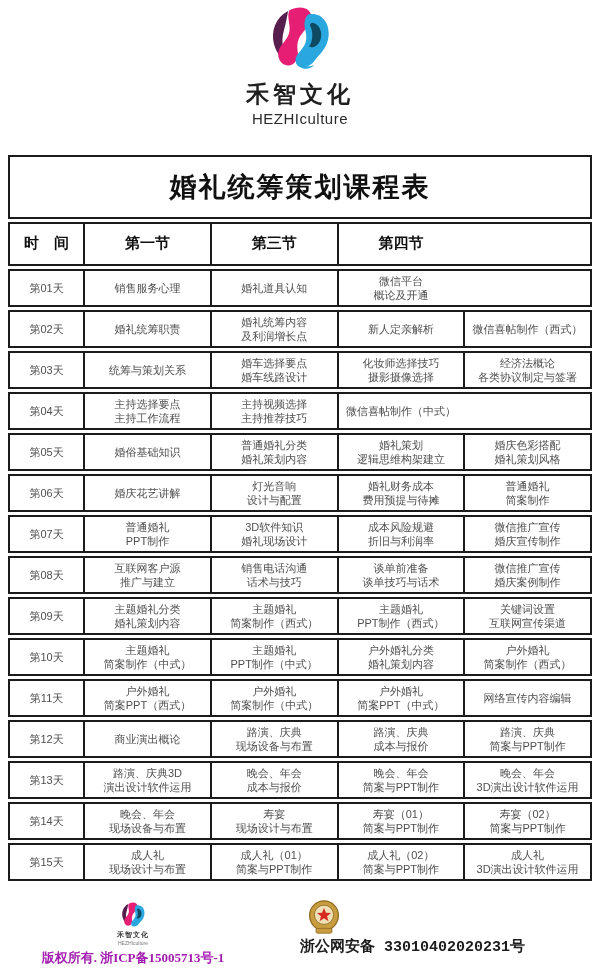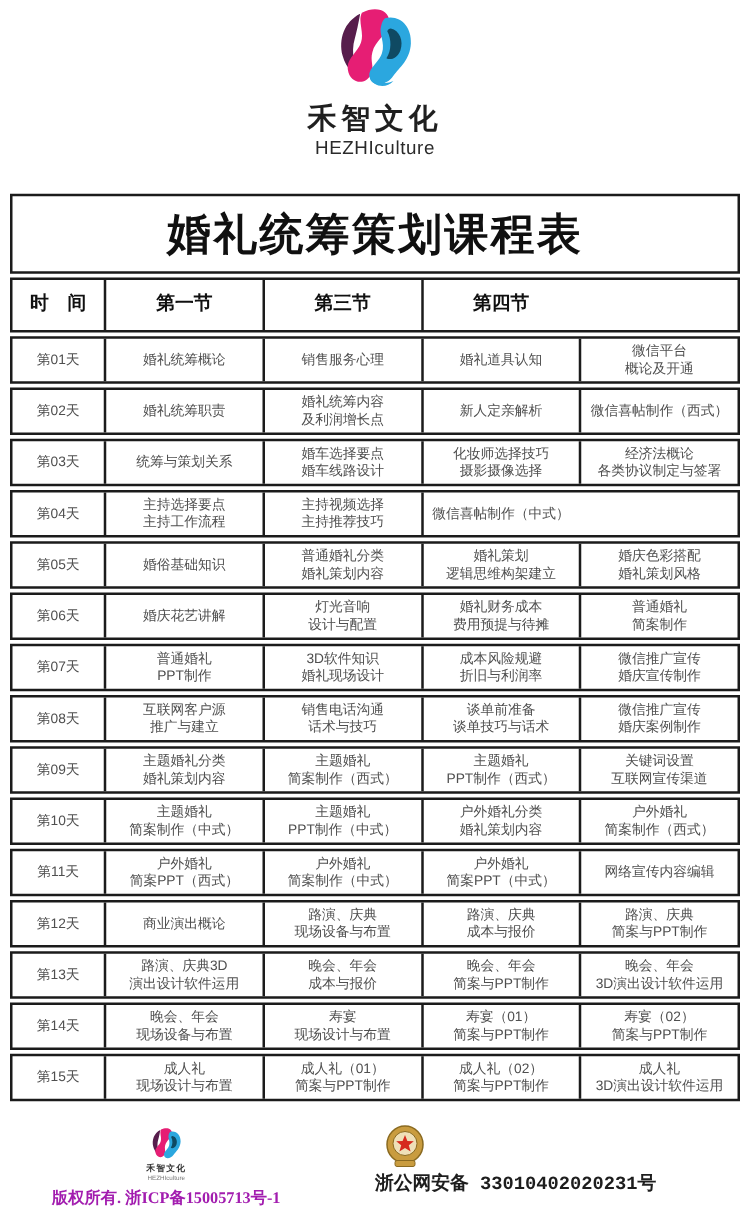--- a/index.html
+++ b/index.html
@@ -11,21 +11,21 @@
   
   .page-header { position: absolute; top: 6px; left: 0; width: 600px; text-align: center; }
   .logo-svg { width: 74px; height: 70px; display: block; margin: 0 auto; }
   .brand-zh { font-size: 23px; font-weight: 700; color: #1f1f1f; letter-spacing: 4px; margin-top: 3px; }
   .brand-en { font-size: 15px; color: #2a2a2a; letter-spacing: .5px; }
 
   
   .course-table { position: absolute; left: 8px; top: 155px; width: 584px; }
   .t-box { display: flex; border: 2px solid #1b1b1b; margin-bottom: 3px; background: #fff; }
   .title-box { height: 64px; align-items: center; justify-content: center; }
-  .table-title { font-family: "Liberation Serif", serif; font-weight: 700; font-size: 35px; color: #101010; letter-spacing: 2px; }
+  .table-title { font-family: "Liberation Serif", serif; font-weight: 700; font-size: 27px; color: #101010; letter-spacing: 2px; }
   .head-box { height: 44px; }
   .head-box .cell { font-family: "Liberation Serif", serif; font-weight: 700; font-size: 15px; color: #101010; text-align: center; }
   .row-box { height: 38px; }
   .cell {
     display: flex; align-items: center; justify-content: center; text-align: center;
     border-left: 2px solid #1b1b1b; white-space: pre-line;
     font-size: 11px; line-height: 1.28; color: #4f4f4f; padding: 1px 2px;
   }
   .cell:first-child { border-left: none; }
   .day  { width: 12.6%; flex: none; }
@@ -63,21 +63,20 @@
   </div>
   <div class="t-box head-box">
     <div class="cell day">时　间</div>
     <div class="cell sess">第一节</div>
     <div class="cell sess">第三节</div>
     <div class="cell sess">第四节</div>
   </div>
   <div id="rows-container">
   <div class="t-box row-box">
     <div class="cell day">第01天</div>
-    <div class="cell sess">婚礼统筹概论</div>
     <div class="cell sess">销售服务心理</div>
     <div class="cell sess">婚礼道具认知</div>
     <div class="cell sess">微信平台
 概论及开通</div>
   </div>
 
   <div class="t-box row-box">
     <div class="cell day">第02天</div>
     <div class="cell sess">婚礼统筹职责</div>
     <div class="cell sess">婚礼统筹内容

